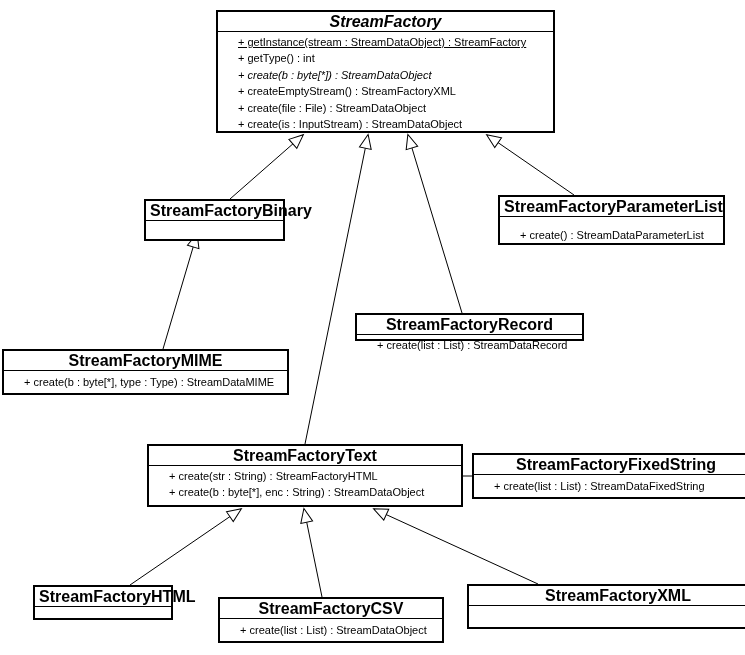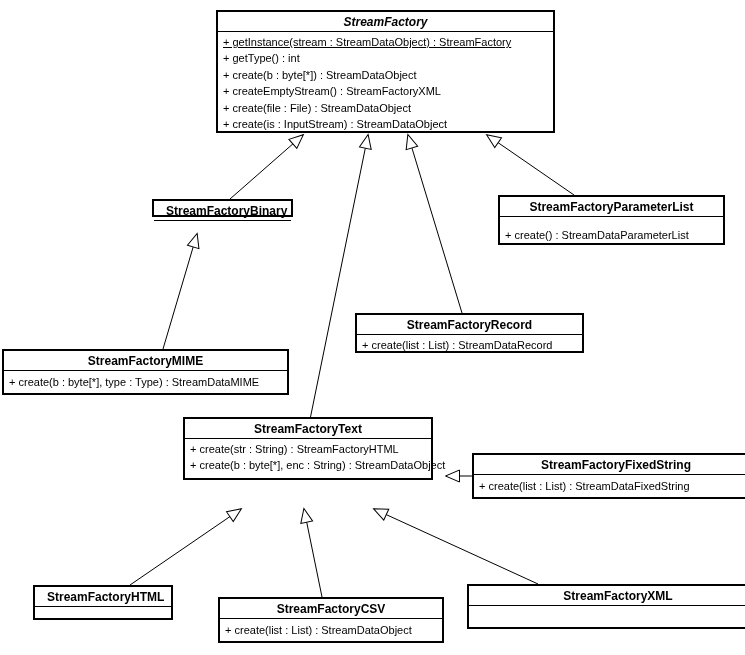--- a/index.html
+++ b/index.html
@@ -4,37 +4,37 @@
 <style>
   * { margin:0; padding:0; box-sizing:border-box; }
   html,body { background:#fff; font-family:"Liberation Sans", sans-serif; }
   .canvas { position:relative; width:745px; height:655px; background:#fff; overflow:hidden; }
   svg.connectors { position:absolute; left:0; top:0; z-index:1; }
   .uml-class {
     position:absolute; z-index:2; background:#fff;
     border:2px solid #000; display:flex; flex-direction:column;
   }
   .uml-class .title {
-    font-weight:bold; font-size:12px; line-height:14px; text-align:center;
-    padding:3px 12px 2px; border-bottom:1px solid #000; white-space:nowrap;
+    font-weight:bold; font-size:16px; line-height:14px; text-align:center;
+    padding:3px 4px 2px; border-bottom:1px solid #000; white-space:nowrap;
   }
   .uml-class.abstract-class > .title { font-style:italic; }
-  .uml-class .methods { flex:1; padding:2px 5px; font-size:11px; }
+  .uml-class .methods { flex:1; padding:2px 20px; font-size:11px; }
   .uml-class .m { line-height:16px; white-space:nowrap; }
   .m.static-m { text-decoration:underline; }
-  .m.abstract-m { }
+  .m.abstract-m { font-style:italic; }
   .empty-compartment { flex:1; }
   
   #c-factory { left:216px; top:10px;  width:339px; height:123px; }
   #c-factory .methods .m { line-height:16.4px; }
-  #c-binary  { left:152px; top:199px; width:141px; height:18px; }
+  #c-binary  { left:144px; top:199px; width:141px; height:42px; }
   #c-plist   { left:498px; top:195px; width:227px; height:50px;gap:8px; }
-  #c-record  { left:355px; top:313px; width:229px; height:40px; }
+  #c-record  { left:355px; top:313px; width:229px; height:28px; }
   #c-mime    { left:2px;  top:349px; width:287px; height:46px; }
-  #c-text    { left:147px; top:417px; width:250px; height:63px;margin-left:36px; }
+  #c-text    { left:147px; top:444px; width:316px; height:63px; }
   #c-fixed   { left:472px; top:453px; width:288px; height:46px; }
   #c-html    { left:33px;  top:585px; width:140px; height:35px; }
   #c-csv     { left:218px; top:597px; width:226px; height:46px; }
   #c-xml     { left:467px; top:584px; width:302px; height:45px; }
   .single .methods { display:flex; align-items:center; }
 </style>
 </head>
 <body>
 
 <div class="canvas">

